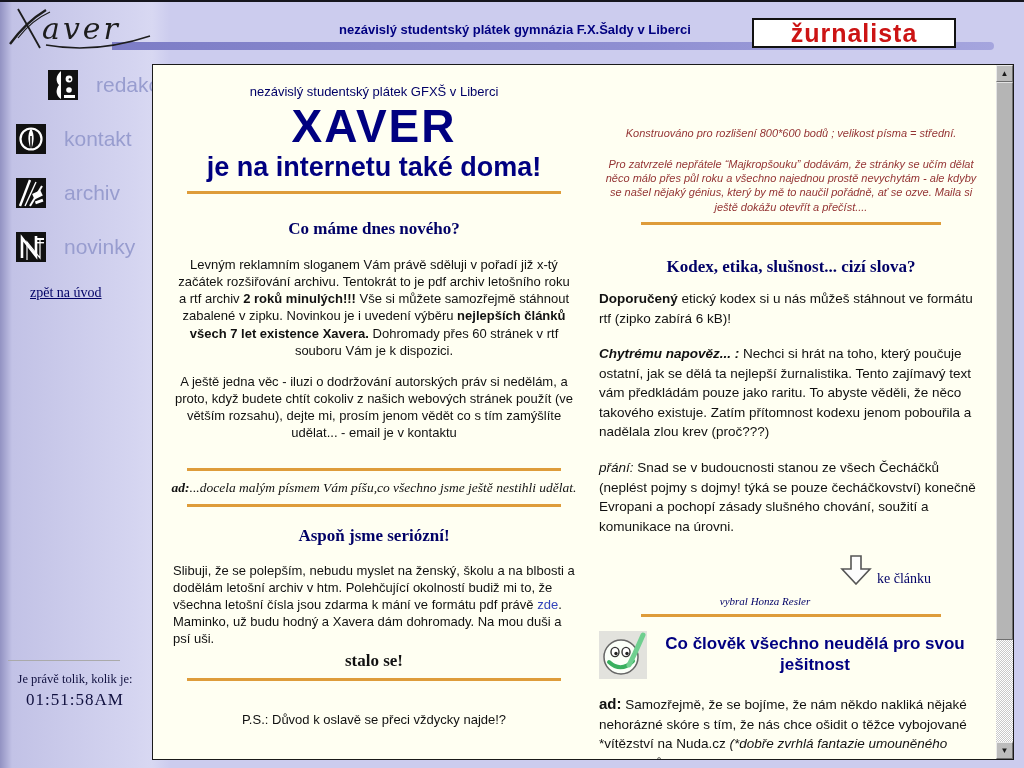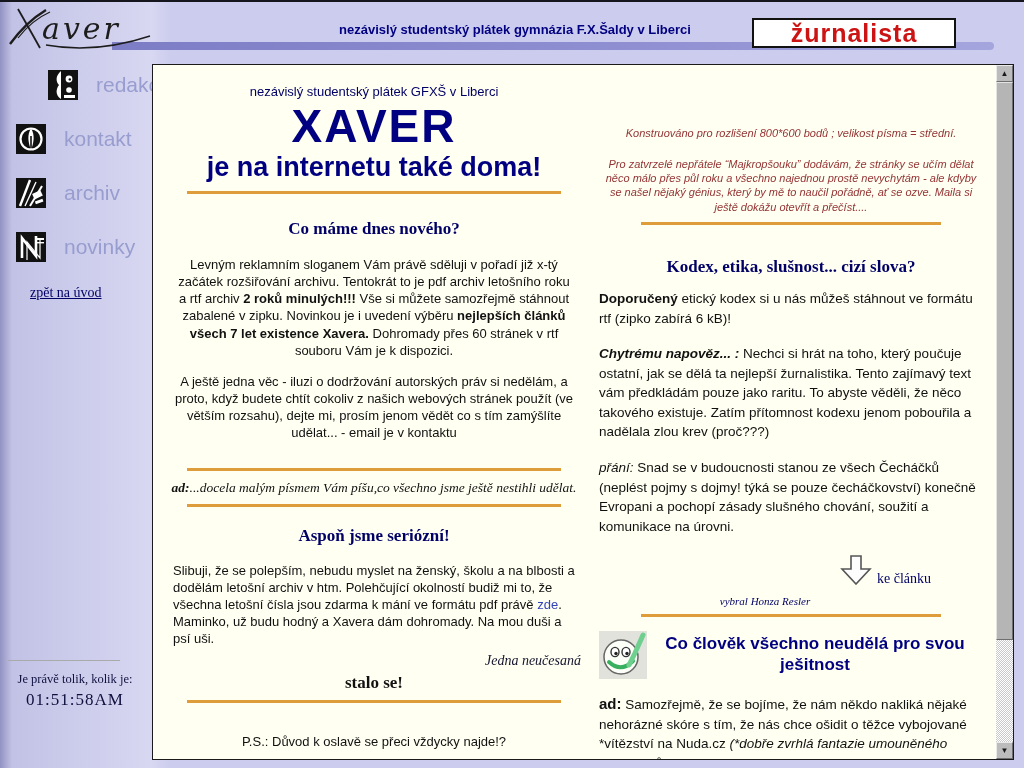--- a/index.html
+++ b/index.html
@@ -165,21 +165,20 @@
       <div class="slogan">je na internetu také doma!</div>
       <div class="gold-hr" style="width:374px;margin-top:7px;"></div>
       <div class="h-serif news-h">Co máme dnes nového?</div>
       <p class="para" style="margin-top:16px;"><span>Levným reklamním sloganem Vám právě sděluji v pořadí již x-tý začátek rozšiřování archivu. Tentokrát to je pdf archiv letošního roku a rtf archiv </span><span class="b">2 roků minulých!!!</span><span> Vše si můžete samozřejmě stáhnout zabalené v zipku. Novinkou je i uvedení výběru </span><span class="b">nejlepších článků všech 7 let existence Xavera.</span><span> Dohromady přes 60 stránek v rtf souboru Vám je k dispozici.</span></p>
       <p class="para">A ještě jedna věc - iluzi o dodržování autorských práv si nedělám, a proto, když budete chtít cokoliv z našich webových stránek použít (ve větším rozsahu), dejte mi, prosím jenom vědět co s tím zamýšlíte udělat...  - email je v kontaktu</p>
       <div class="gold-hr" style="width:374px;margin-top:26px;"></div>
       <div class="ad-note"><span class="b i">ad:</span><span class="i">...docela malým písmem Vám píšu,co všechno jsme ještě nestihli udělat.</span></div>
       <div class="gold-hr" style="width:374px;"></div>
       <div class="h-serif" style="margin-top:18px;">Aspoň jsme seriózní!</div>
       <p class="para serious-para"><span>Slibuji, že se polepším, nebudu myslet na ženský, školu a na blbosti a dodělám letošní archiv v htm. Polehčující okolností budiž mi to, že všechna letošní čísla jsou zdarma k mání ve formátu pdf právě </span><span class="zde-link">zde</span><span>. Maminko, už budu hodný a Xavera dám dohromady. Na mou duši a psí uši.</span></p>
-      <div class="signature">Jedna neučesaná</div>
       <div class="h-serif black-h">stalo se!</div>
       <div class="gold-hr" style="width:374px;margin-top:6px;"></div>
       <p class="para ps">P.S.: Důvod k oslavě se přeci vždycky najde!?</p>
     </div>
     <div class="dots">..</div>
 
     <div class="col-right-a">
       <div class="red-note red-2">Konstruováno pro rozlišení 800*600 bodů ; velikost písma = střední.</div>
       <div class="red-note red-3">Pro zatvrzelé nepřátele “Majkropšouku” dodávám, že stránky se učím dělat něco málo přes půl roku a všechno najednou prostě nevychytám - ale kdyby se našel nějaký génius, který by mě to naučil pořádně, ať se ozve. Maila si ještě dokážu otevřít a přečíst....</div>
       <div class="gold-hr hr-right" style="margin-top:8px;"></div>

